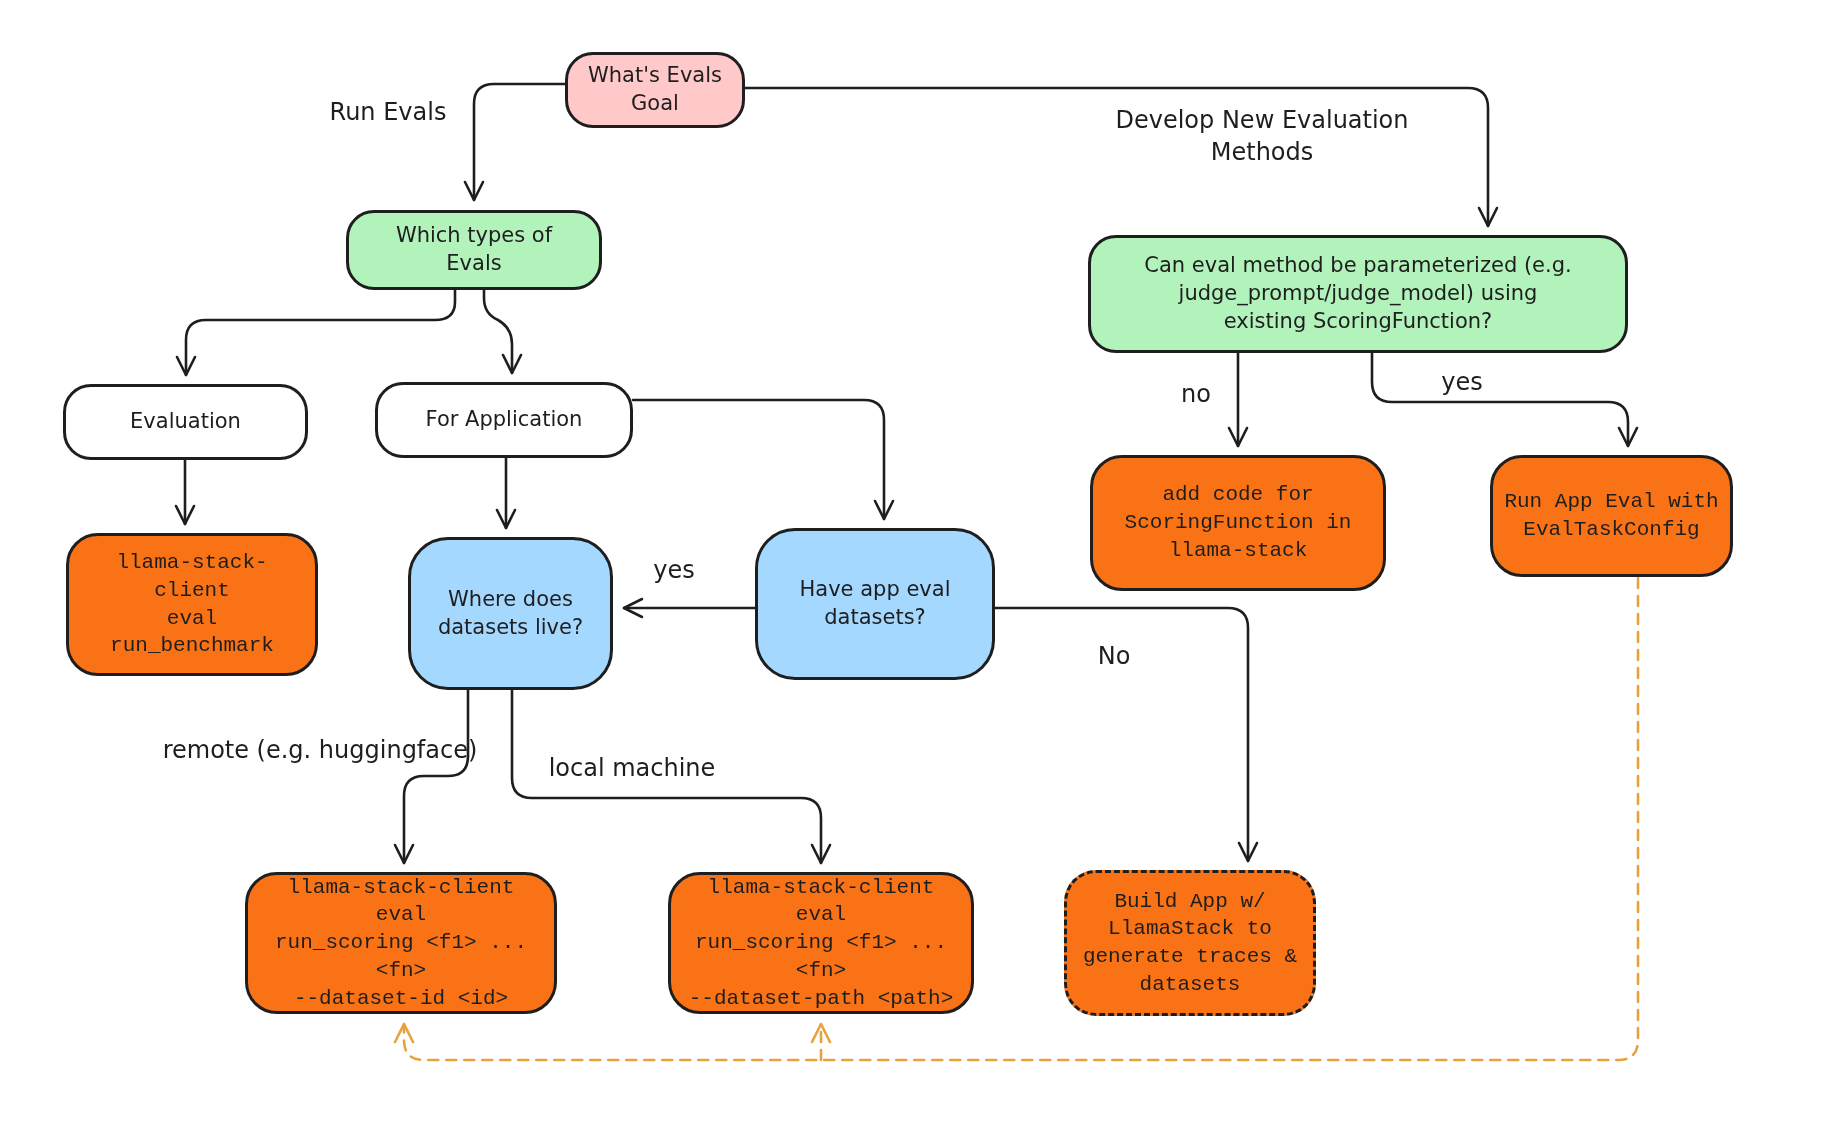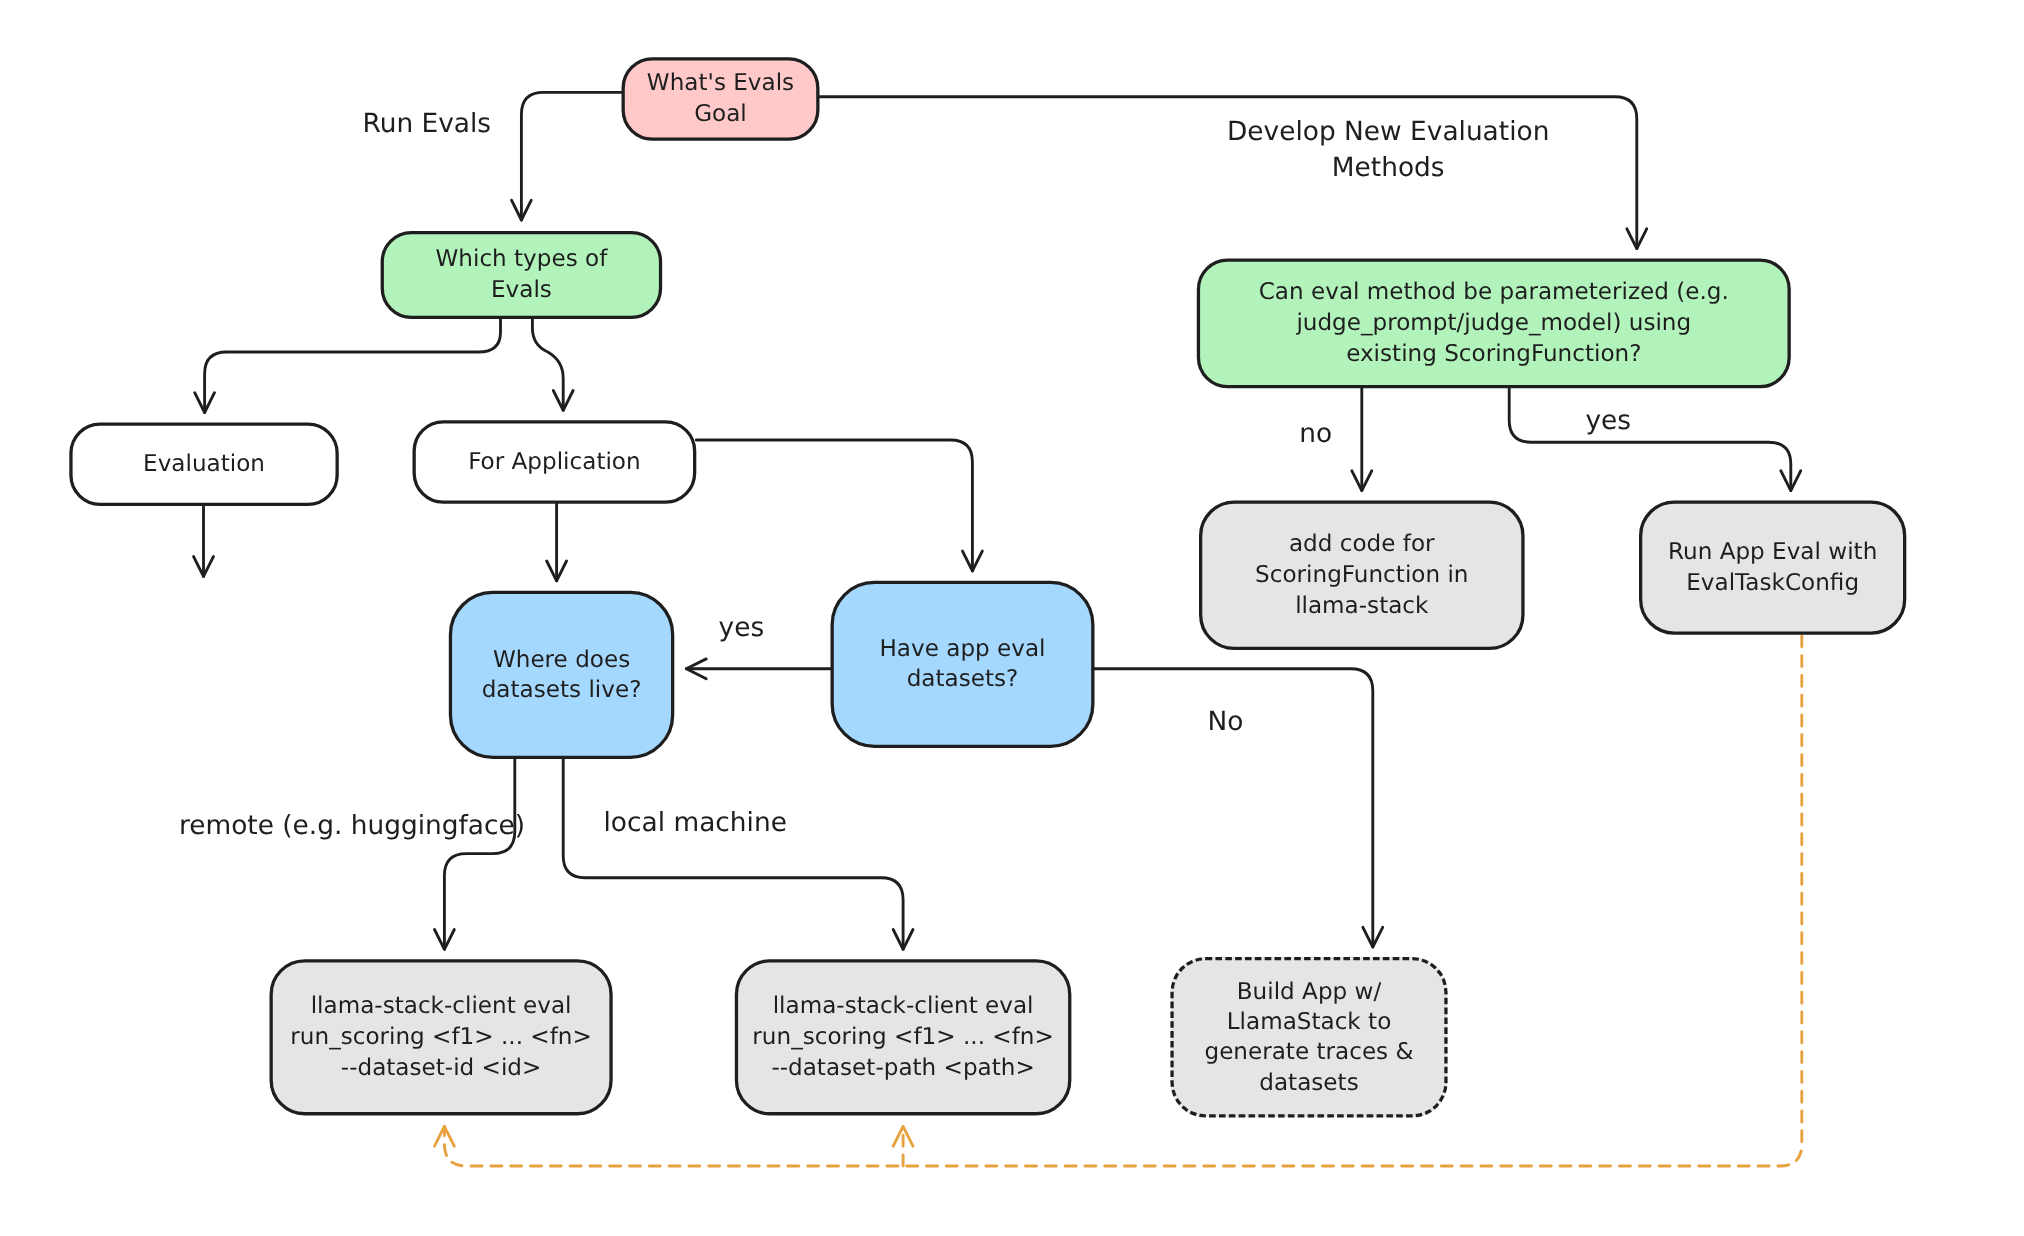--- a/index.html
+++ b/index.html
@@ -19,21 +19,21 @@
     border-radius:28px;
     display:flex;align-items:center;justify-content:center;
     text-align:center;
     font-size:21px;line-height:1.32;
     padding:6px 10px;
   }
   .node span{white-space:pre-line;}
   .pink{background:#ffc9c9;}
   .green{background:#b2f2bb;align-items:center;}
   .blue{background:#a5d8ff;border-radius:40px;}
-  .yellow{background:#e5e5e5;border-radius:32px;}
+  .yellow{background:#f97316;border-radius:32px;font-family:Liberation Mono, monospace;}
   .white{background:#ffffff;}
   .dashed{border-style:dashed;}
   .edge-label{
     position:absolute;
     transform:translate(-50%,-50%);
     font-size:24px;line-height:1.35;
     text-align:center;
     white-space:pre-line;
   }
 </style>
@@ -91,20 +91,24 @@
   </div>
 
   <div class="node white" style="left:63px;top:384px;width:245px;height:76px;">
     <span>Evaluation</span>
   </div>
 
   <div class="node white" style="left:375px;top:382px;width:258px;height:76px;">
     <span>For Application</span>
   </div>
 
+  <div class="node yellow" style="left:66px;top:533px;width:252px;height:143px;">
+    <span>llama-stack-client
+eval run_benchmark</span>
+  </div>
 
   <div class="node blue" style="left:408px;top:537px;width:205px;height:153px;">
     <span>Where does
 datasets live?</span>
   </div>
 
   <div class="node blue" style="left:755px;top:528px;width:240px;height:152px;">
     <span>Have app eval
 datasets?</span>
   </div>
@@ -147,15 +151,15 @@
   <div class="edge-label" style="left:674px;top:570px;">yes</div>
 
   <div class="edge-label" style="left:1114px;top:656px;">No</div>
 
   <div class="edge-label" style="left:1196px;top:394px;">no</div>
 
   <div class="edge-label" style="left:1462px;top:382px;">yes</div>
 
   <div class="edge-label" style="left:320px;top:750px;">remote (e.g. huggingface)</div>
 
-  <div class="edge-label" style="left:632px;top:748px;">local machine</div>
+  <div class="edge-label" style="left:632px;top:768px;">local machine</div>
 
 </div>
 
 </body></html>

